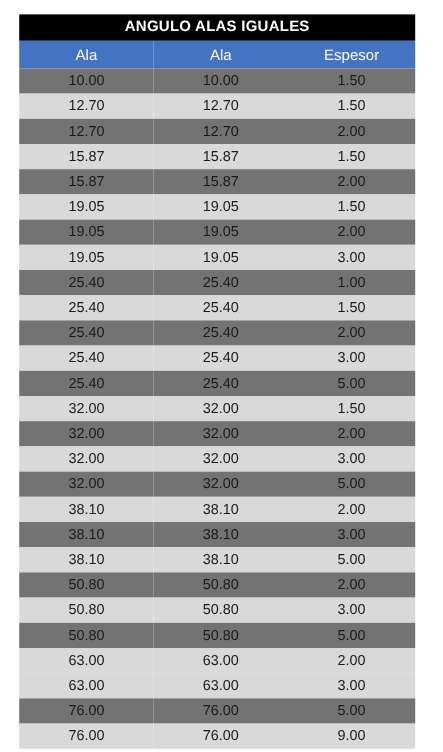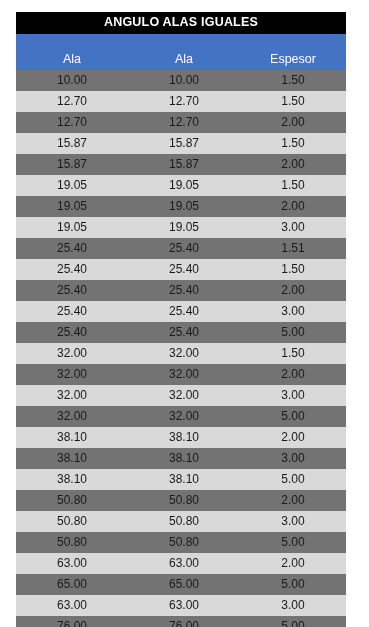--- a/index.html
+++ b/index.html
@@ -43,21 +43,21 @@
     text-align: center;
     padding: 4px 0 5px 0;
     line-height: 1;
   }
   tr.head-row th {
     background: #4573c4;
     color: #ffffff;
     font-size: 12.5px;
     font-weight: normal;
     text-align: center;
-    padding: 19px 0 4px 0;
+    padding: 6px 0 4px 0;
     line-height: 1.1;
   }
   tbody td {
     font-size: 12px;
     color: #1a1a1a;
     text-align: center;
     height: 21px;
     padding: 0;
     line-height: 21px;
     font-weight: normal;
@@ -127,101 +127,96 @@
             <td>2.00</td>
           </tr>
           <tr class="even">
             <td>19.05</td>
             <td>19.05</td>
             <td>3.00</td>
           </tr>
           <tr class="odd">
             <td>25.40</td>
             <td>25.40</td>
-            <td>1.51</td>
-          </tr>
-          <tr class="even">
-            <td>25.40</td>
-            <td>25.40</td>
-            <td>1.50</td>
-          </tr>
-          <tr class="odd">
-            <td>25.40</td>
-            <td>25.40</td>
-            <td>2.00</td>
-          </tr>
-          <tr class="even">
-            <td>25.40</td>
-            <td>25.40</td>
-            <td>3.00</td>
-          </tr>
-          <tr class="odd">
-            <td>25.40</td>
-            <td>25.40</td>
-            <td>5.00</td>
-          </tr>
-          <tr class="even">
-            <td>32.00</td>
-            <td>32.00</td>
-            <td>1.50</td>
-          </tr>
-          <tr class="odd">
-            <td>32.00</td>
-            <td>32.00</td>
-            <td>2.00</td>
-          </tr>
-          <tr class="even">
-            <td>32.00</td>
-            <td>32.00</td>
-            <td>3.00</td>
-          </tr>
-          <tr class="odd">
-            <td>32.00</td>
-            <td>32.00</td>
-            <td>5.00</td>
-          </tr>
-          <tr class="even">
-            <td>38.10</td>
-            <td>38.10</td>
-            <td>2.00</td>
-          </tr>
-          <tr class="odd">
-            <td>38.10</td>
-            <td>38.10</td>
-            <td>3.00</td>
-          </tr>
-          <tr class="even">
-            <td>38.10</td>
-            <td>38.10</td>
-            <td>5.00</td>
-          </tr>
-          <tr class="odd">
-            <td>50.80</td>
-            <td>50.80</td>
-            <td>2.00</td>
-          </tr>
-          <tr class="even">
-            <td>50.80</td>
-            <td>50.80</td>
-            <td>3.00</td>
-          </tr>
-          <tr class="odd">
-            <td>50.80</td>
-            <td>50.80</td>
-            <td>5.00</td>
-          </tr>
-          <tr class="even">
-            <td>63.00</td>
-            <td>63.00</td>
-            <td>2.00</td>
-          </tr>
-          <tr class="odd">
-            <td>65.00</td>
-            <td>65.00</td>
-            <td>5.00</td>
+            <td>1.00</td>
+          </tr>
+          <tr class="even">
+            <td>25.40</td>
+            <td>25.40</td>
+            <td>1.50</td>
+          </tr>
+          <tr class="odd">
+            <td>25.40</td>
+            <td>25.40</td>
+            <td>2.00</td>
+          </tr>
+          <tr class="even">
+            <td>25.40</td>
+            <td>25.40</td>
+            <td>3.00</td>
+          </tr>
+          <tr class="odd">
+            <td>25.40</td>
+            <td>25.40</td>
+            <td>5.00</td>
+          </tr>
+          <tr class="even">
+            <td>32.00</td>
+            <td>32.00</td>
+            <td>1.50</td>
+          </tr>
+          <tr class="odd">
+            <td>32.00</td>
+            <td>32.00</td>
+            <td>2.00</td>
+          </tr>
+          <tr class="even">
+            <td>32.00</td>
+            <td>32.00</td>
+            <td>3.00</td>
+          </tr>
+          <tr class="odd">
+            <td>32.00</td>
+            <td>32.00</td>
+            <td>5.00</td>
+          </tr>
+          <tr class="even">
+            <td>38.10</td>
+            <td>38.10</td>
+            <td>2.00</td>
+          </tr>
+          <tr class="odd">
+            <td>38.10</td>
+            <td>38.10</td>
+            <td>3.00</td>
+          </tr>
+          <tr class="even">
+            <td>38.10</td>
+            <td>38.10</td>
+            <td>5.00</td>
+          </tr>
+          <tr class="odd">
+            <td>50.80</td>
+            <td>50.80</td>
+            <td>2.00</td>
+          </tr>
+          <tr class="even">
+            <td>50.80</td>
+            <td>50.80</td>
+            <td>3.00</td>
+          </tr>
+          <tr class="odd">
+            <td>50.80</td>
+            <td>50.80</td>
+            <td>5.00</td>
+          </tr>
+          <tr class="even">
+            <td>63.00</td>
+            <td>63.00</td>
+            <td>2.00</td>
           </tr>
           <tr class="even">
             <td>63.00</td>
             <td>63.00</td>
             <td>3.00</td>
           </tr>
           <tr class="odd">
             <td>76.00</td>
             <td>76.00</td>
             <td>5.00</td>

